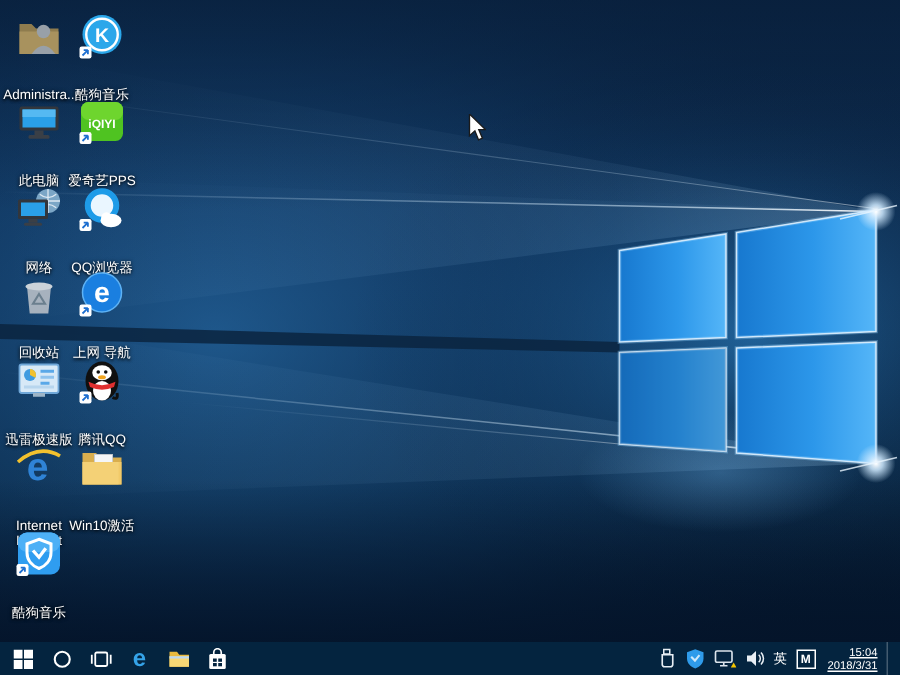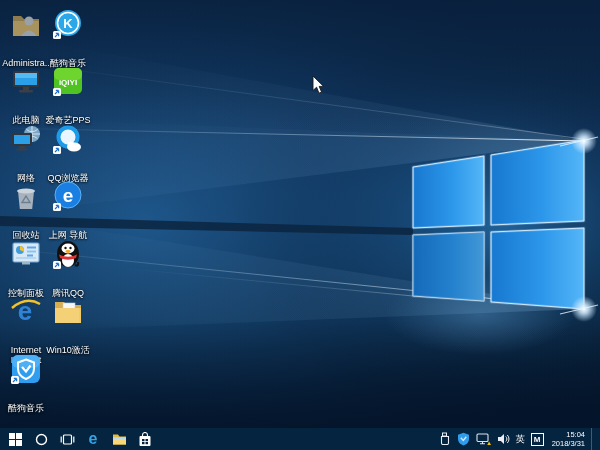--- a/index.html
+++ b/index.html
@@ -15,21 +15,21 @@
     text-shadow:0 1px 2px rgba(0,0,0,.9),0 0 3px rgba(0,0,0,.65);max-width:48px;word-break:break-word;}
   
   .taskbar{position:absolute;left:0;top:428px;width:600px;height:22px;background:#04243f;display:flex;align-items:center;}
   .tb-left{display:flex;align-items:center;height:100%;padding-left:2px;}
   .tb-btn{width:26px;height:22px;display:flex;align-items:center;justify-content:center;}
   .tb-right{margin-left:auto;display:flex;align-items:center;height:100%;gap:6px;padding-right:4px;}
   .tray-ico{display:flex;align-items:center;justify-content:center;}
   .ime{color:#fff;font-size:9px;line-height:9px;}
   .ime-mode{width:11px;height:11px;border:1px solid #fff;color:#fff;font-size:8px;font-weight:bold;
     display:flex;align-items:center;justify-content:center;}
-  .clock{text-align:right;color:#fff;font-size:7.5px;line-height:9px;padding-left:2px;}
+  .clock{text-align:right;color:#fff;font-size:7.5px;line-height:9px;padding-left:2px;text-decoration:underline;}
   .show-desktop{width:4px;height:22px;border-left:1px solid rgba(255,255,255,.25);}
   
   .cursor{position:absolute;left:312px;top:76px;width:12px;height:18px;pointer-events:none;}
 </style>
 </head>
 <body>
 
 <div class="screen">
 
   <div class="desktop">
@@ -239,21 +239,21 @@
           <rect x="3" y="5" width="26" height="19" rx="1.5" fill="#d7e9f7" stroke="#6fa7d8" stroke-width="1.2"></rect>
           <circle cx="10" cy="12" r="4" fill="#3f9be0"></circle>
           <path d="M10,12 L10,8 A4,4 0 0 1 13.6,13.8 z" fill="#f2c12e"></path>
           <rect x="17" y="8.5" width="9" height="2" fill="#5aa8e8"></rect>
           <rect x="17" y="12.5" width="9" height="2" fill="#8fc3ee"></rect>
           <rect x="17" y="16.5" width="6" height="2" fill="#5aa8e8"></rect>
           <rect x="6" y="19" width="20" height="2" fill="#b8d6ee"></rect>
           <rect x="12" y="24" width="8" height="2.5" fill="#9db5c8"></rect>
         </svg>
       </div>
-      <div class="icon-label">控制面板</div>
+      <div class="icon-label">迅雷极速版</div>
     </div>
 
     <div class="icon-item" style="left:44px;top:238px">
       <div class="glyph">
         <svg viewBox="0 0 32 32" width="32" height="32">
           <ellipse cx="16" cy="16" rx="11" ry="13" fill="#101010"></ellipse>
           <ellipse cx="16" cy="10.5" rx="6.5" ry="5" fill="#fff"></ellipse>
           <circle cx="13.5" cy="10" r="1.2" fill="#101010"></circle>
           <circle cx="18.5" cy="10" r="1.2" fill="#101010"></circle>
           <ellipse cx="16" cy="13.5" rx="2.6" ry="1.4" fill="#f2a51e"></ellipse>

